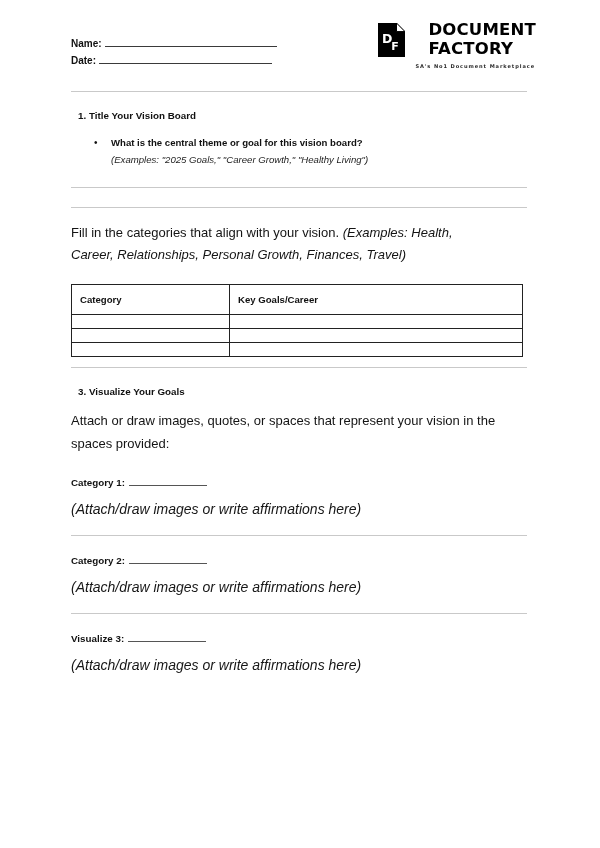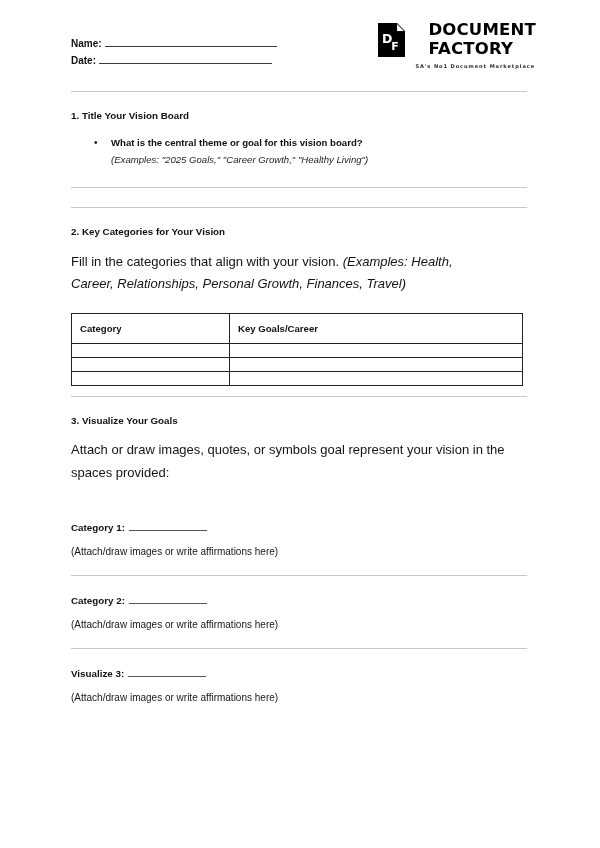--- a/index.html
+++ b/index.html
@@ -120,21 +120,21 @@
   .d2 { margin-top: 19px; }
   .d3 { margin-top: 19px; }
   .d4 { margin-top: 10px; }
   .d5 { margin-top: 18px; }
   .d6 { margin-top: 18px; }
 
   .section-head {
     font-size: 9.8px;
     font-weight: 700;
     color: #111111;
-    margin: 0;
+    margin: 7px;
   }
   .sh1 { margin-top: 18px; }
   .sh2 { margin-top: 18px; }
   .sh3 { margin-top: 18px; }
 
   .bullet-list {
     margin: 15px 0 16px 0;
     padding: 0;
     list-style: none;
   }
@@ -204,33 +204,34 @@
   .col-goals { width: 293px; }
 
   
   .cat-label {
     font-size: 9.8px;
     font-weight: 700;
     color: #111111;
     display: flex;
     align-items: baseline;
   }
-  .cl1 { margin-top: 36px; text-align: right; }
+  .cl1 { margin-top: 20px; text-align: right; }
   .cl2 { margin-top: 18px; }
   .cl3 { margin-top: 18px; }
   .cat-rule {
     display: inline-block;
     width: 78px;
     height: 9px;
     border-bottom: 1.1px solid #555555;
     margin-left: 4px;
   }
   .cat-note {
     margin-top: 13px;
-    font-size: 10px;
+    font-size: 14px;
+    font-style: italic;
     color: #171717;
   }
 </style>
 </head>
 <body>
 
 <div class="page">
 
   <div class="logo-block">
     <div class="logo-row">
@@ -269,21 +270,20 @@
     <ul class="bullet-list">
       <li class="bullet-item">
         <span class="bullet-q">What is the central theme or goal for this vision board?</span>
         <span class="bullet-eg">(Examples: "2025 Goals," "Career Growth," "Healthy Living")</span>
       </li>
     </ul>
 
     <hr class="divider d2">
     <hr class="divider d3">
 
-    <h2 class="section-head sh2">2. Key Categories for Your Vision</h2>
     <p class="body-text bt1"><span>Fill in the categories that align with your vision. </span><em>(Examples: Health, Career, Relationships, Personal Growth, Finances, Travel)</em></p>
 
     <table class="cat-table">
       <colgroup>
         <col class="col-cat">
         <col class="col-goals">
       </colgroup>
       <thead>
         <tr>
           <th>Category</th>
@@ -302,21 +302,21 @@
         <tr>
           <td></td>
           <td></td>
         </tr>
       </tbody>
     </table>
 
     <hr class="divider d4">
 
     <h2 class="section-head sh3">3. Visualize Your Goals</h2>
-    <p class="body-text bt3">Attach or draw images, quotes, or symbols goal represent your vision in the spaces provided:</p>
+    <p class="body-text bt3">Attach or draw images, quotes, or spaces that represent your vision in the spaces provided:</p>
 
     <div class="cat-label cl1">
       <span>Category 1:</span>
       <span class="cat-rule"></span>
     </div>
     <div class="cat-note">(Attach/draw images or write affirmations here)</div>
 
     <hr class="divider d5">
 
     <div class="cat-label cl2">

